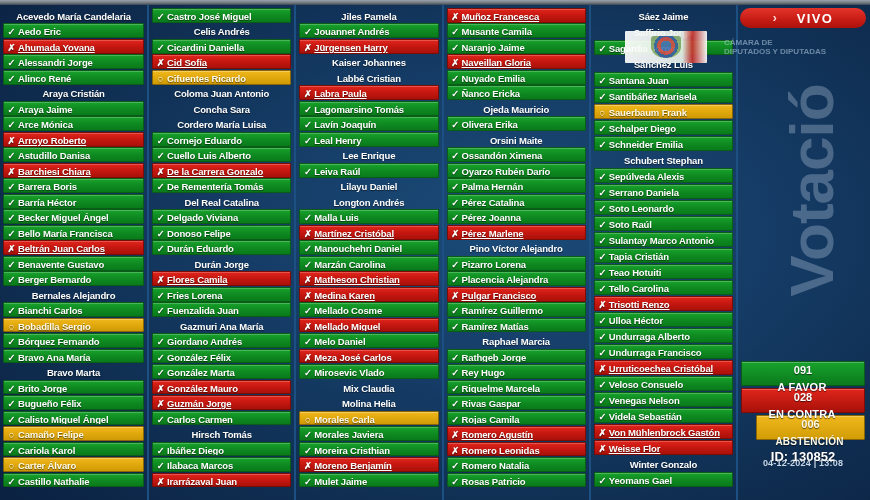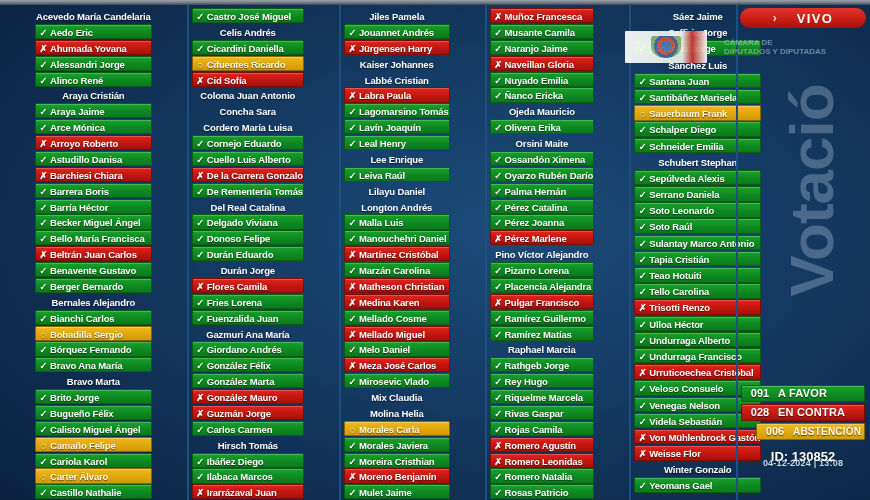--- a/index.html
+++ b/index.html
@@ -25,24 +25,23 @@
   }
   
   .grid {
     position:absolute; top:5px; left:0;
     width: 736px; height: 495px;
     display: flex;
     z-index: 20;
   }
   .col {
     width: 159px;
-    padding: 3px 3px 0 3px;
+    padding: 3px 3px 12px 3px;
     display: flex;
     flex-direction: column;
-    margin-left: 32px;
   }
   .col + .col { border-left: 2px solid #1c4f82; }
   .row {
     height: 15.5px;
     line-height: 15.5px;
     font-size: 9.5px;
     font-weight: bold;
     color: #ffffff;
     white-space: nowrap;
     overflow: hidden;
@@ -66,20 +65,21 @@
   .r-favor {
     background: linear-gradient(180deg,#18a22c 0%, #0f8a21 52%, #0a7a1b 100%);
     border:1px solid #0a5d16;
     box-shadow: inset 0 1px 0 rgba(255,255,255,.22);
   }
   .r-favor .mk { color:#ffffff; }
   .r-contra {
     background: linear-gradient(180deg,#e0251c 0%, #c41710 52%, #a81109 100%);
     border:1px solid #7d0c06;
     box-shadow: inset 0 1px 0 rgba(255,255,255,.22);
+    text-decoration: underline;
   }
   .r-contra .mk { color:#ffffff; }
   .r-abst {
     background: linear-gradient(180deg,#f0b81d 0%, #e0a80c 52%, #cf9a06 100%);
     border:1px solid #8a6604;
     box-shadow: inset 0 1px 0 rgba(255,255,255,.3);
     color:#fffbe8;
   }
   .r-abst .mk { color:#fff8dd; }
   .r-none {
@@ -156,28 +156,29 @@
     margin-left:17px;
     color:rgba(180,205,225,.55);
     font-size:8px; font-weight:bold; line-height:9px;
     text-transform:uppercase;
   }
   
   .results {
     position:absolute; left:5px; bottom:58px; width:124px;
   }
   .rline {
-    height:17px; line-height:17px;
+    height:25px; line-height:17px;
     display:flex; align-items:center;
     margin-bottom:2px;
     border-radius:1px;
     font-weight:bold;
     font-size:11px;
     box-shadow: inset 0 1px 0 rgba(255,255,255,.25);
     text-shadow: 0 1px 1px rgba(0,0,0,.6);
+    flex-direction: column;
   }
   .rline .num { width:36px; text-align:center; }
   .rline .txt { flex:1; padding-right:2px; letter-spacing:.2px; }
   .rl-favor { background:linear-gradient(180deg,#18a22c,#0b7a1c); color:#fff; border:1px solid #0a5d16;}
   .rl-contra{ background:linear-gradient(180deg,#e0251c,#a81109); color:#fff; border:1px solid #7d0c06;}
   .rl-abst  { background:linear-gradient(180deg,#f0b81d,#d19c06); color:#fffbe8; border:1px solid #8a6604;margin-left:15px;}
   .rl-abst .txt{ font-size:10px; }
 
   .idline {
     position:absolute; left:0; bottom:36px; width:134px;
@@ -232,22 +233,22 @@
         <div class="row r-favor"><span class="mk">✓</span><span class="nm">Calisto Miguel Ángel</span></div>
         <div class="row r-abst"><span class="mk">○</span><span class="nm">Camaño Felipe</span></div>
         <div class="row r-favor"><span class="mk">✓</span><span class="nm">Cariola Karol</span></div>
         <div class="row r-abst"><span class="mk">○</span><span class="nm">Carter Álvaro</span></div>
         <div class="row r-favor"><span class="mk">✓</span><span class="nm">Castillo Nathalie</span></div>
       </div>
       <div class="col">
         <div class="row r-favor"><span class="mk">✓</span><span class="nm">Castro José Miguel</span></div>
         <div class="row r-none"><span class="mk"></span><span class="nm">Celis Andrés</span></div>
         <div class="row r-favor"><span class="mk">✓</span><span class="nm">Cicardini Daniella</span></div>
+        <div class="row r-contra"><span class="mk">✗</span><span class="nm">Cid Sofía</span></div>
         <div class="row r-abst"><span class="mk">○</span><span class="nm">Cifuentes Ricardo</span></div>
-        <div class="row r-contra"><span class="mk">✗</span><span class="nm">Cid Sofía</span></div>
         <div class="row r-none"><span class="mk"></span><span class="nm">Coloma Juan Antonio</span></div>
         <div class="row r-none"><span class="mk"></span><span class="nm">Concha Sara</span></div>
         <div class="row r-none"><span class="mk"></span><span class="nm">Cordero María Luisa</span></div>
         <div class="row r-favor"><span class="mk">✓</span><span class="nm">Cornejo Eduardo</span></div>
         <div class="row r-favor"><span class="mk">✓</span><span class="nm">Cuello Luis Alberto</span></div>
         <div class="row r-contra"><span class="mk">✗</span><span class="nm">De la Carrera Gonzalo</span></div>
         <div class="row r-favor"><span class="mk">✓</span><span class="nm">De Rementería Tomás</span></div>
         <div class="row r-none"><span class="mk"></span><span class="nm">Del Real Catalina</span></div>
         <div class="row r-favor"><span class="mk">✓</span><span class="nm">Delgado Viviana</span></div>
         <div class="row r-favor"><span class="mk">✓</span><span class="nm">Donoso Felipe</span></div>
@@ -276,22 +277,22 @@
         <div class="row r-none"><span class="mk"></span><span class="nm">Labbé Cristian</span></div>
         <div class="row r-contra"><span class="mk">✗</span><span class="nm">Labra Paula</span></div>
         <div class="row r-favor"><span class="mk">✓</span><span class="nm">Lagomarsino Tomás</span></div>
         <div class="row r-favor"><span class="mk">✓</span><span class="nm">Lavín Joaquín</span></div>
         <div class="row r-favor"><span class="mk">✓</span><span class="nm">Leal Henry</span></div>
         <div class="row r-none"><span class="mk"></span><span class="nm">Lee Enrique</span></div>
         <div class="row r-favor"><span class="mk">✓</span><span class="nm">Leiva Raúl</span></div>
         <div class="row r-none"><span class="mk"></span><span class="nm">Lilayu Daniel</span></div>
         <div class="row r-none"><span class="mk"></span><span class="nm">Longton Andrés</span></div>
         <div class="row r-favor"><span class="mk">✓</span><span class="nm">Malla Luis</span></div>
+        <div class="row r-contra"><span class="mk">✗</span><span class="nm">Martínez Cristóbal</span></div>
         <div class="row r-favor"><span class="mk">✓</span><span class="nm">Manouchehri Daniel</span></div>
-        <div class="row r-contra"><span class="mk">✗</span><span class="nm">Martínez Cristóbal</span></div>
         <div class="row r-favor"><span class="mk">✓</span><span class="nm">Marzán Carolina</span></div>
         <div class="row r-contra"><span class="mk">✗</span><span class="nm">Matheson Christian</span></div>
         <div class="row r-contra"><span class="mk">✗</span><span class="nm">Medina Karen</span></div>
         <div class="row r-favor"><span class="mk">✓</span><span class="nm">Mellado Cosme</span></div>
         <div class="row r-contra"><span class="mk">✗</span><span class="nm">Mellado Miguel</span></div>
         <div class="row r-favor"><span class="mk">✓</span><span class="nm">Melo Daniel</span></div>
         <div class="row r-contra"><span class="mk">✗</span><span class="nm">Meza José Carlos</span></div>
         <div class="row r-favor"><span class="mk">✓</span><span class="nm">Mirosevic Vlado</span></div>
         <div class="row r-none"><span class="mk"></span><span class="nm">Mix Claudia</span></div>
         <div class="row r-none"><span class="mk"></span><span class="nm">Molina Helia</span></div>

